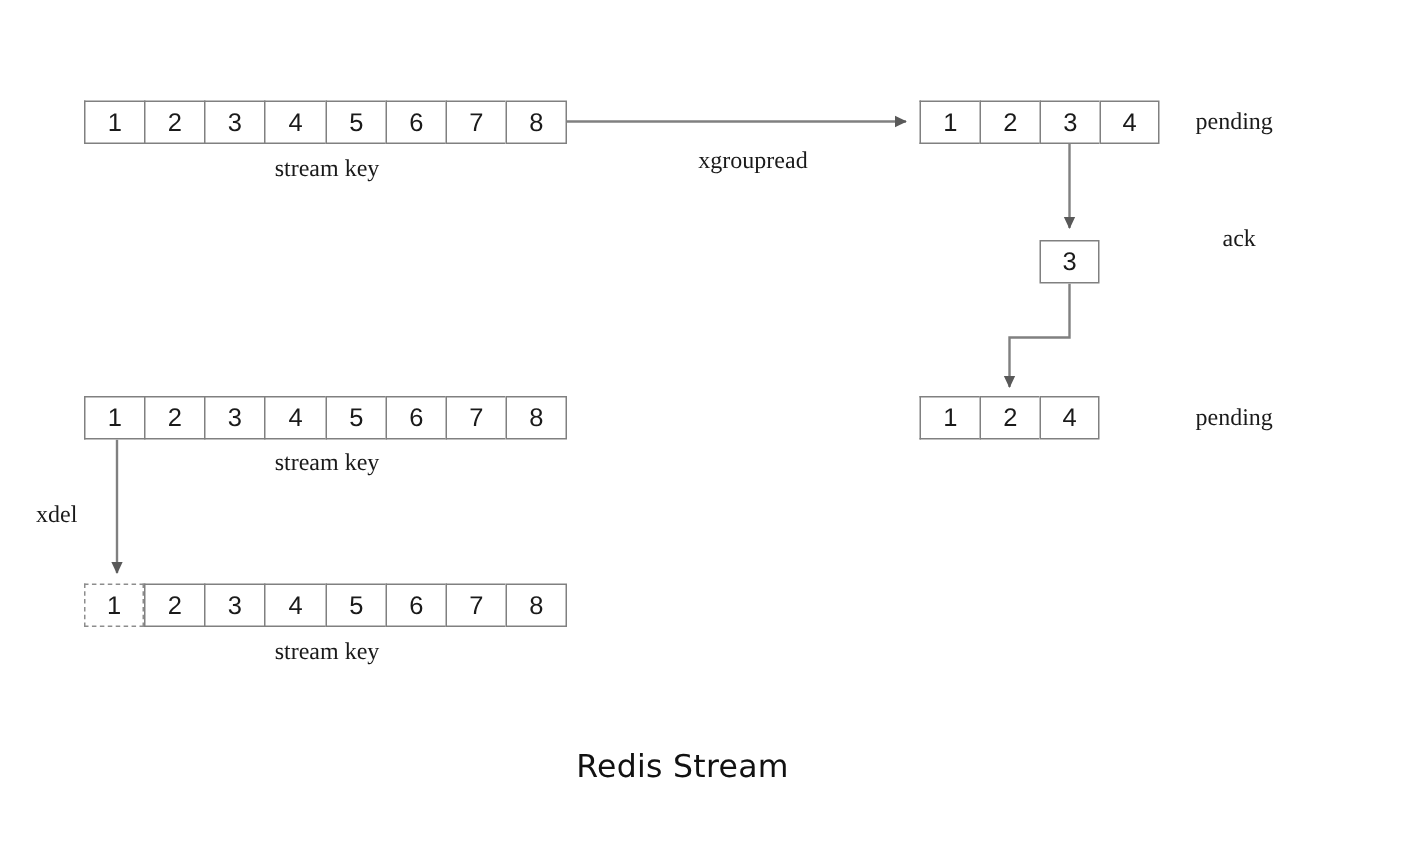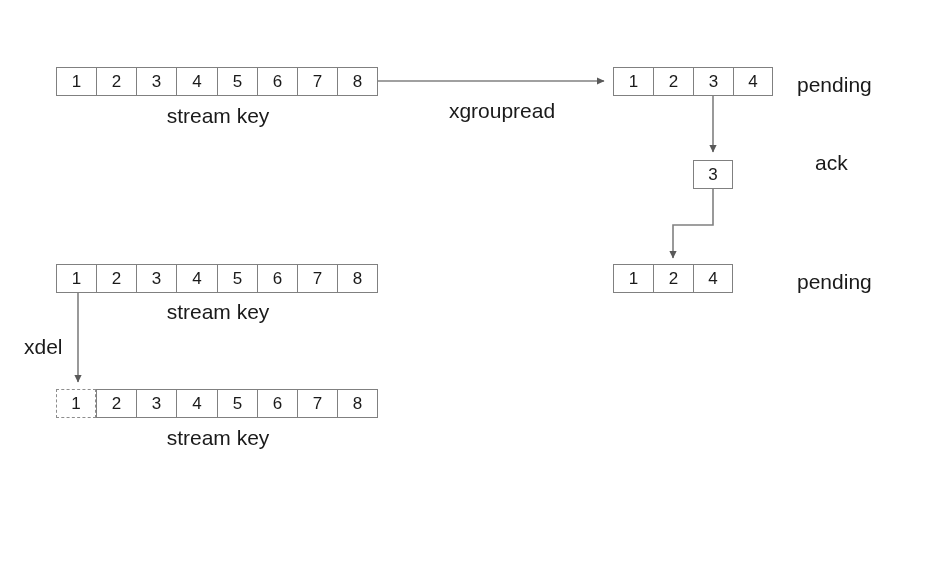--- a/index.html
+++ b/index.html
@@ -50,22 +50,22 @@
     border-right-width: 1.5px;
     margin-right: 0;
   }
   .cell.dashed + .cell {
     border-left-width: 1.5px;
   }
 
   
   .label {
     position: absolute;
-    font-family: Liberation Sans, sans-serif;
-    font-size: 21px;
+    font-family: Liberation Serif, serif;
+    font-size: 16px;
     color: #1a1a1a;
     white-space: nowrap;
     line-height: 1;
   }
   .label.centered {
     text-align: center;
     transform: translateX(-50%);
   }
 
   .title {
@@ -161,14 +161,15 @@
     <div class="cell" style="width:40px;">2</div>
     <div class="cell" style="width:40px;">3</div>
     <div class="cell" style="width:41px;">4</div>
     <div class="cell" style="width:40px;">5</div>
     <div class="cell" style="width:40px;">6</div>
     <div class="cell" style="width:40px;">7</div>
     <div class="cell" style="width:41px;">8</div>
   </div>
   <div class="label centered" style="left:218px; top:427px;">stream key</div>
 
+  <div class="title" style="left:455px; top:499px;">Redis Stream</div>
 
 </div>
 
 </body></html>

